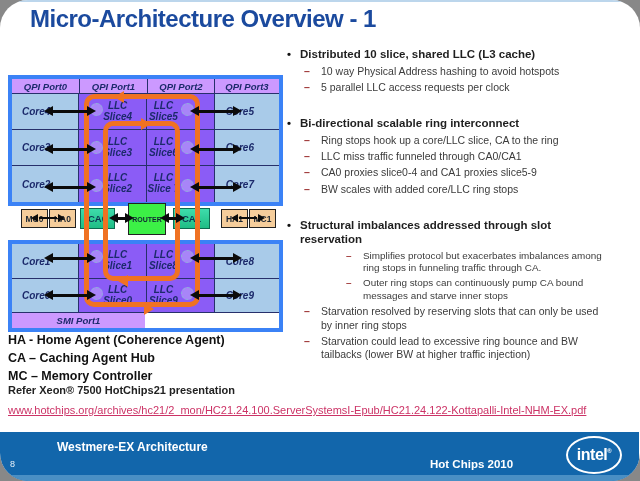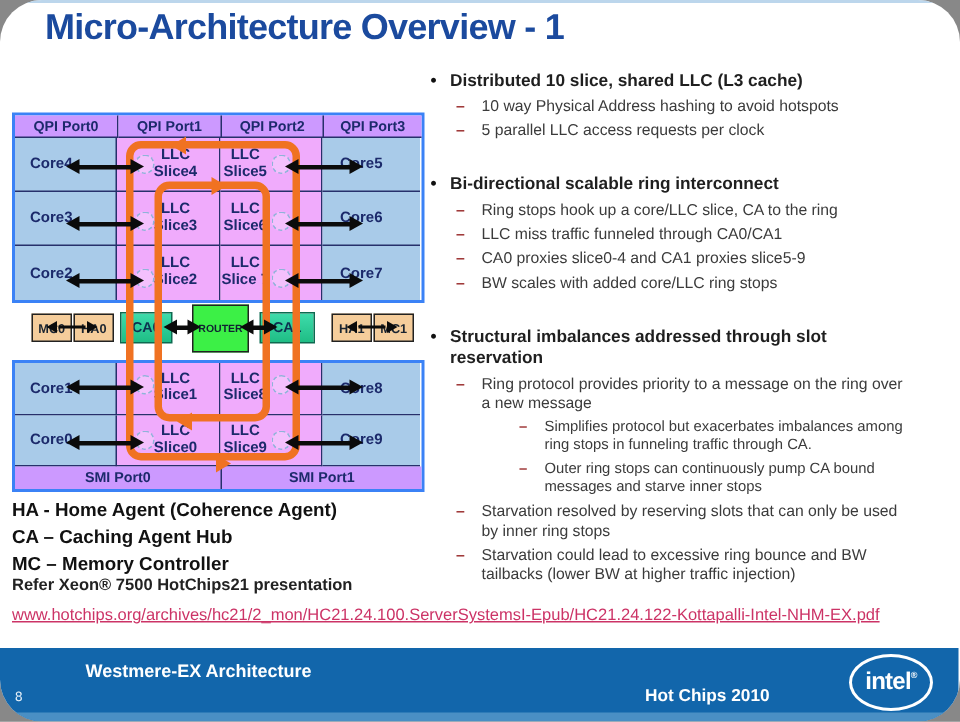--- a/index.html
+++ b/index.html
@@ -12,36 +12,36 @@
   .topline { position:absolute; left:0; top:0; width:640px; height:2px; background:#bcd6ec; }
 
   
   .title {
     position:absolute; left:30px; top:5px; font-size:24px; font-weight:bold;
     color:#1b4a9e; letter-spacing:-0.5px;
   }
 
   
   .diagram { position:absolute; left:8px; top:75px; width:275px; height:255px; }
-  .blk { position:absolute; left:0; width:275px; border:2px solid #3b82f6; }
+  .blk { position:absolute; left:0; width:275px; border:4px solid #3b82f6;font-style:italic; }
   .blk-top { top:0; }
   .blk-bot { top:165px; }
   .drow { display:flex; }
   .cell {
     border-right:1px solid #27306b; border-bottom:1px solid #27306b;
     display:flex; align-items:center; color:#1c2a6b; font-size:10px; font-weight:600;
   }
   .cell:last-child { border-right:none; }
   .drow:last-child .cell { border-bottom:none; }
   .hdr  { background:#cc99ff; justify-content:center; height:15px; font-size:9.5px; }
   .corecell { background:#a9cbe9; height:36px; }
   .core-l { width:68px; padding-left:10px; }
   .core-r { width:68px; justify-content:flex-end; padding-right:25px; }
   .llccell {
-    background:#f0abfc; height:36px; width:69px; flex-direction:column;
+    background:#8b5cf6; height:36px; width:69px; flex-direction:column;
     justify-content:center; line-height:1.08; text-align:center;
   }
   .llc-l { padding-left:10px; }
   .llc-r { width:68px; padding-right:34px; }
   .smicell { background:#cc99ff; height:15px; justify-content:center; font-size:9.5px; }
   .hw1 { width:69px; } .hw2 { width:69px; } .hw3 { width:68px; } .hw4 { width:65px; }
   .smi-l { width:138px; } .smi-r { width:133px; }
   .row-c1 .cell { height:35px; } .row-c0 .cell { height:34px; }
 
   
@@ -200,21 +200,20 @@
           <span>LLC</span>
           <span>Slice0</span>
         </div>
         <div class="cell llccell llc-r">
           <span>LLC</span>
           <span>Slice9</span>
         </div>
         <div class="cell corecell core-r hw4">Core9</div>
       </div>
       <div class="drow">
-        <div class="cell smicell smi-l">SMI Port0</div>
         <div class="cell smicell smi-r">SMI Port1</div>
       </div>
     </div>
 
     <div class="ring ring-outer"></div>
     <div class="ring ring-inner"></div>
     <div class="rarrow rleft" style="left:106px;top:15.5px;"></div>
     <div class="rarrow rright" style="left:136px;top:227.5px;"></div>
     <div class="rarrow rright" style="left:133px;top:42.5px;"></div>
     <div class="rarrow rleft" style="left:110px;top:199.5px;"></div>
@@ -256,21 +255,20 @@
     </div>
     <div class="b-group">
       <div class="b-head">Bi-directional scalable ring interconnect</div>
       <div class="b-item"><span>Ring stops hook up a core/LLC slice, CA to the ring</span></div>
       <div class="b-item"><span>LLC miss traffic funneled through CA0/CA1</span></div>
       <div class="b-item"><span>CA0 proxies slice0-4 and CA1 proxies slice5-9</span></div>
       <div class="b-item"><span>BW scales with added core/LLC ring stops</span></div>
     </div>
     <div class="b-group">
       <div class="b-head">Structural imbalances addressed through slot reservation</div>
-      <div class="b-item"><span>Ring protocol provides priority to a message on the ring over a new message</span></div>
       <div class="b-sub"><span>Simplifies protocol but exacerbates imbalances among ring stops in funneling traffic through CA.</span></div>
       <div class="b-sub"><span>Outer ring stops can continuously pump CA bound messages and starve inner stops</span></div>
       <div class="b-item"><span>Starvation resolved by reserving slots that can only be used by inner ring stops</span></div>
       <div class="b-item"><span>Starvation could lead to excessive ring bounce and BW tailbacks (lower BW at higher traffic injection)</span></div>
     </div>
   </div>
 
   <div class="footer">
     <div class="f-title">Westmere-EX Architecture</div>
     <div class="f-page">8</div>

